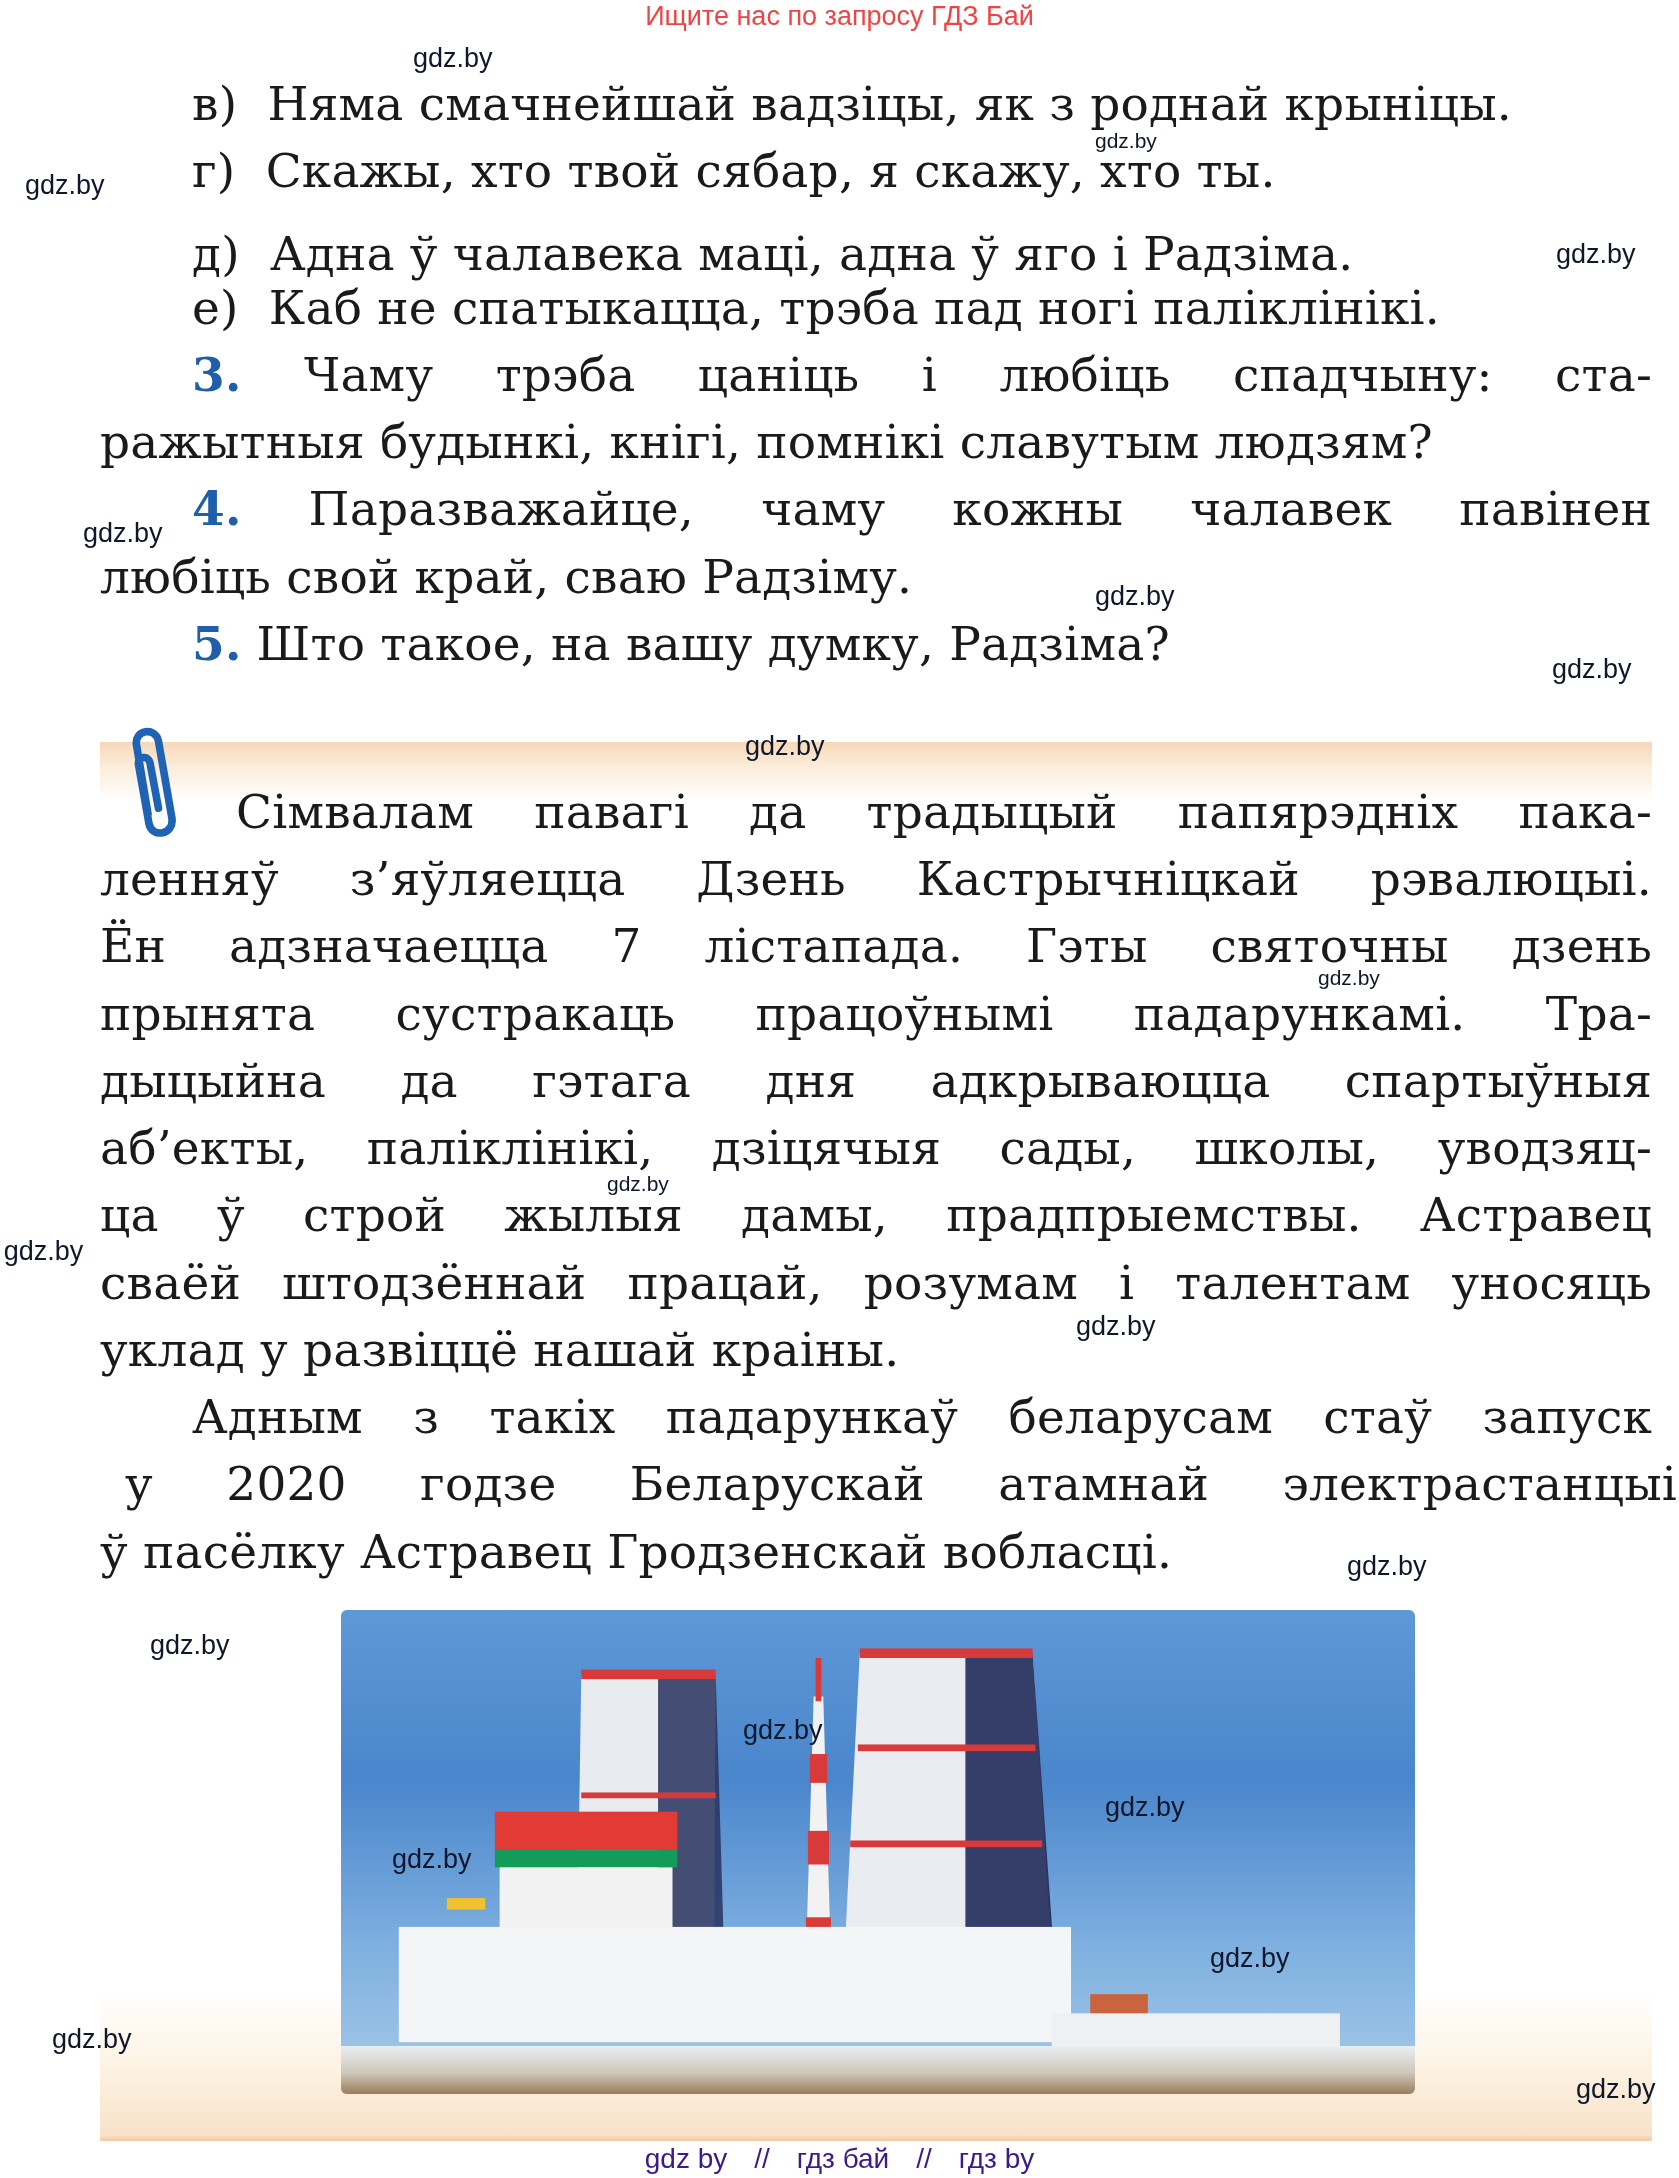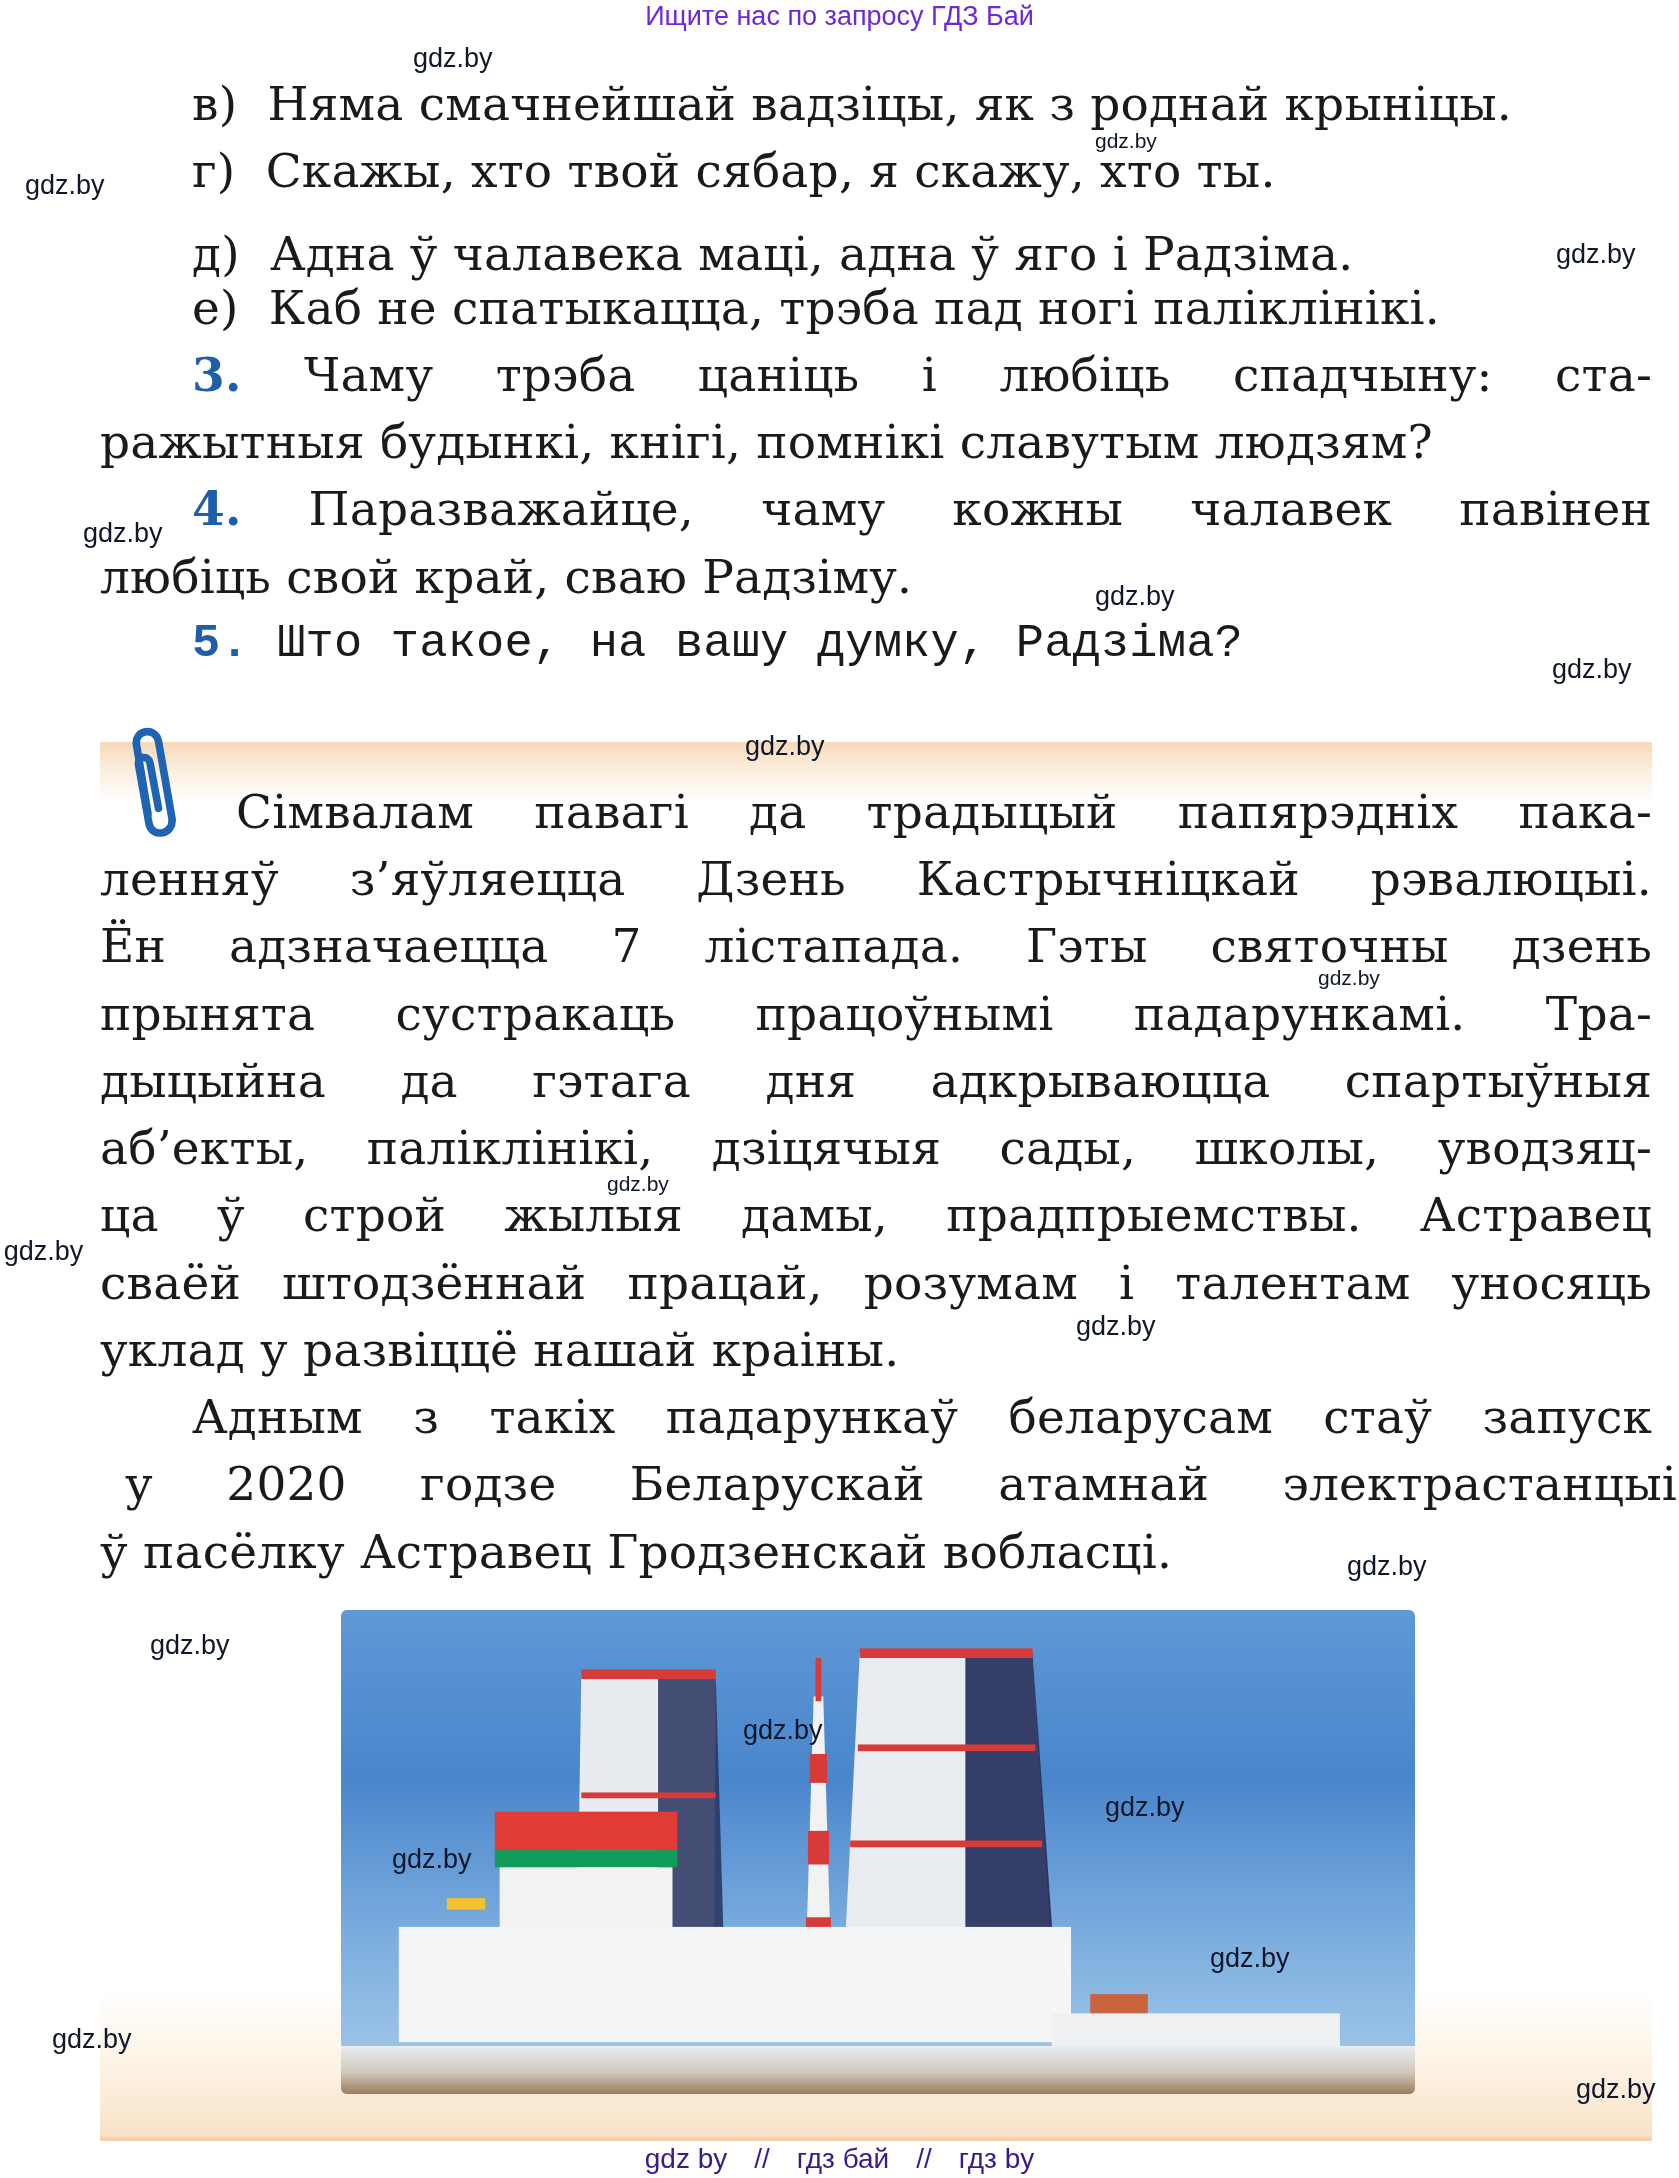--- a/index.html
+++ b/index.html
@@ -1,18 +1,18 @@
 <!DOCTYPE html>
 <html><head>
 <meta charset="utf-8">
 <style>
   html, body { margin:0; padding:0; background:#ffffff; }
   body { width:1679px; height:2179px; position:relative; overflow:hidden; font-family:"DejaVu Serif", serif; color:#1a1a1a; }
   .abs { position:absolute; }
-  .hdr { left:0; width:1679px; top:0; height:33px; text-align:center; font-family:"Liberation Sans", sans-serif; font-size:27px; line-height:33px; color:#6d28d9; }
+  .hdr { left:0; width:1679px; top:0; height:33px; text-align:center; font-family:"Liberation Sans", sans-serif; font-size:27px; line-height:33px; color:#ef4444; }
   .line { position:absolute; left:100px; width:1552px; font-size:47px; line-height:58px; white-space:nowrap; letter-spacing:0.2px; }
   .justify { text-align:justify; text-align-last:justify; }
   .num { color:#1f5ea8; font-weight:bold; }
   .wm { position:absolute; font-family:"Liberation Sans", sans-serif; font-size:27px; color:#0f172a; line-height:29px; }
   .wm.sm { font-size:21px; line-height:23px; }
   .beige-top { left:100px; top:742px; width:1552px; height:60px; background:linear-gradient(to bottom, #f7d9b9 0%, #fbeedd 45%, rgba(255,255,255,0) 100%); }
   .beige-bottom { left:100px; top:1989px; width:1552px; height:152px; background:linear-gradient(to bottom, rgba(255,255,255,0) 0%, #fdf3e4 50%, #f8e2c8 96%, #f3c9a3 100%); }
   .photo { left:341px; top:1610px; width:1074px; height:484px; overflow:hidden; border-radius:5.8px;
            box-shadow: 0 0 17.3px 9.6px #ffffff inset; }
   .sky { position:absolute; left:0; top:0; width:100%; height:100%; background:linear-gradient(to bottom, #5f98d6 0%, #4a86cc 35%, #7fb0e0 70%, #a9cbea 100%); }
@@ -47,21 +47,21 @@
   <span>Чаму трэба цаніць і любіць спадчыну: ста-</span>
 </div>
 <div class="line" style="top:413px;">ражытныя будынкі, кнігі, помнікі славутым людзям?</div>
 
 <div class="line justify" style="top:480px;left:192px;width:1460px;">
   <span class="num">4.</span>
   <span>Паразважайце, чаму кожны чалавек павінен</span>
 </div>
 <div class="line" style="top:548px;">любіць свой край, сваю Радзіму.</div>
 
-<div class="line" style="top:615px;left:192px;width:1460px;font-family:Liberation Mono, monospace;">
+<div class="line" style="top:615px;left:192px;width:1460px;">
   <span class="num">5.</span>
   <span>Што такое, на вашу думку, Радзіма?</span>
 </div>
 
 <div class="abs beige-top"></div>
 <div class="abs" style="left:127px;top:722px;width:63px;height:117px;">
   <svg width="63" height="117" viewBox="0 0 66 122">
     <path d="M22 96 L10 24 C7 8 30 4 33 20 L47 100 C50 118 26 122 23 106 L12 44 C11 36 22 34 24 42 L33 90" fill="none" stroke="#1f63b5" stroke-width="8" stroke-linecap="round" stroke-linejoin="round"></path>
   </svg>
 </div>

